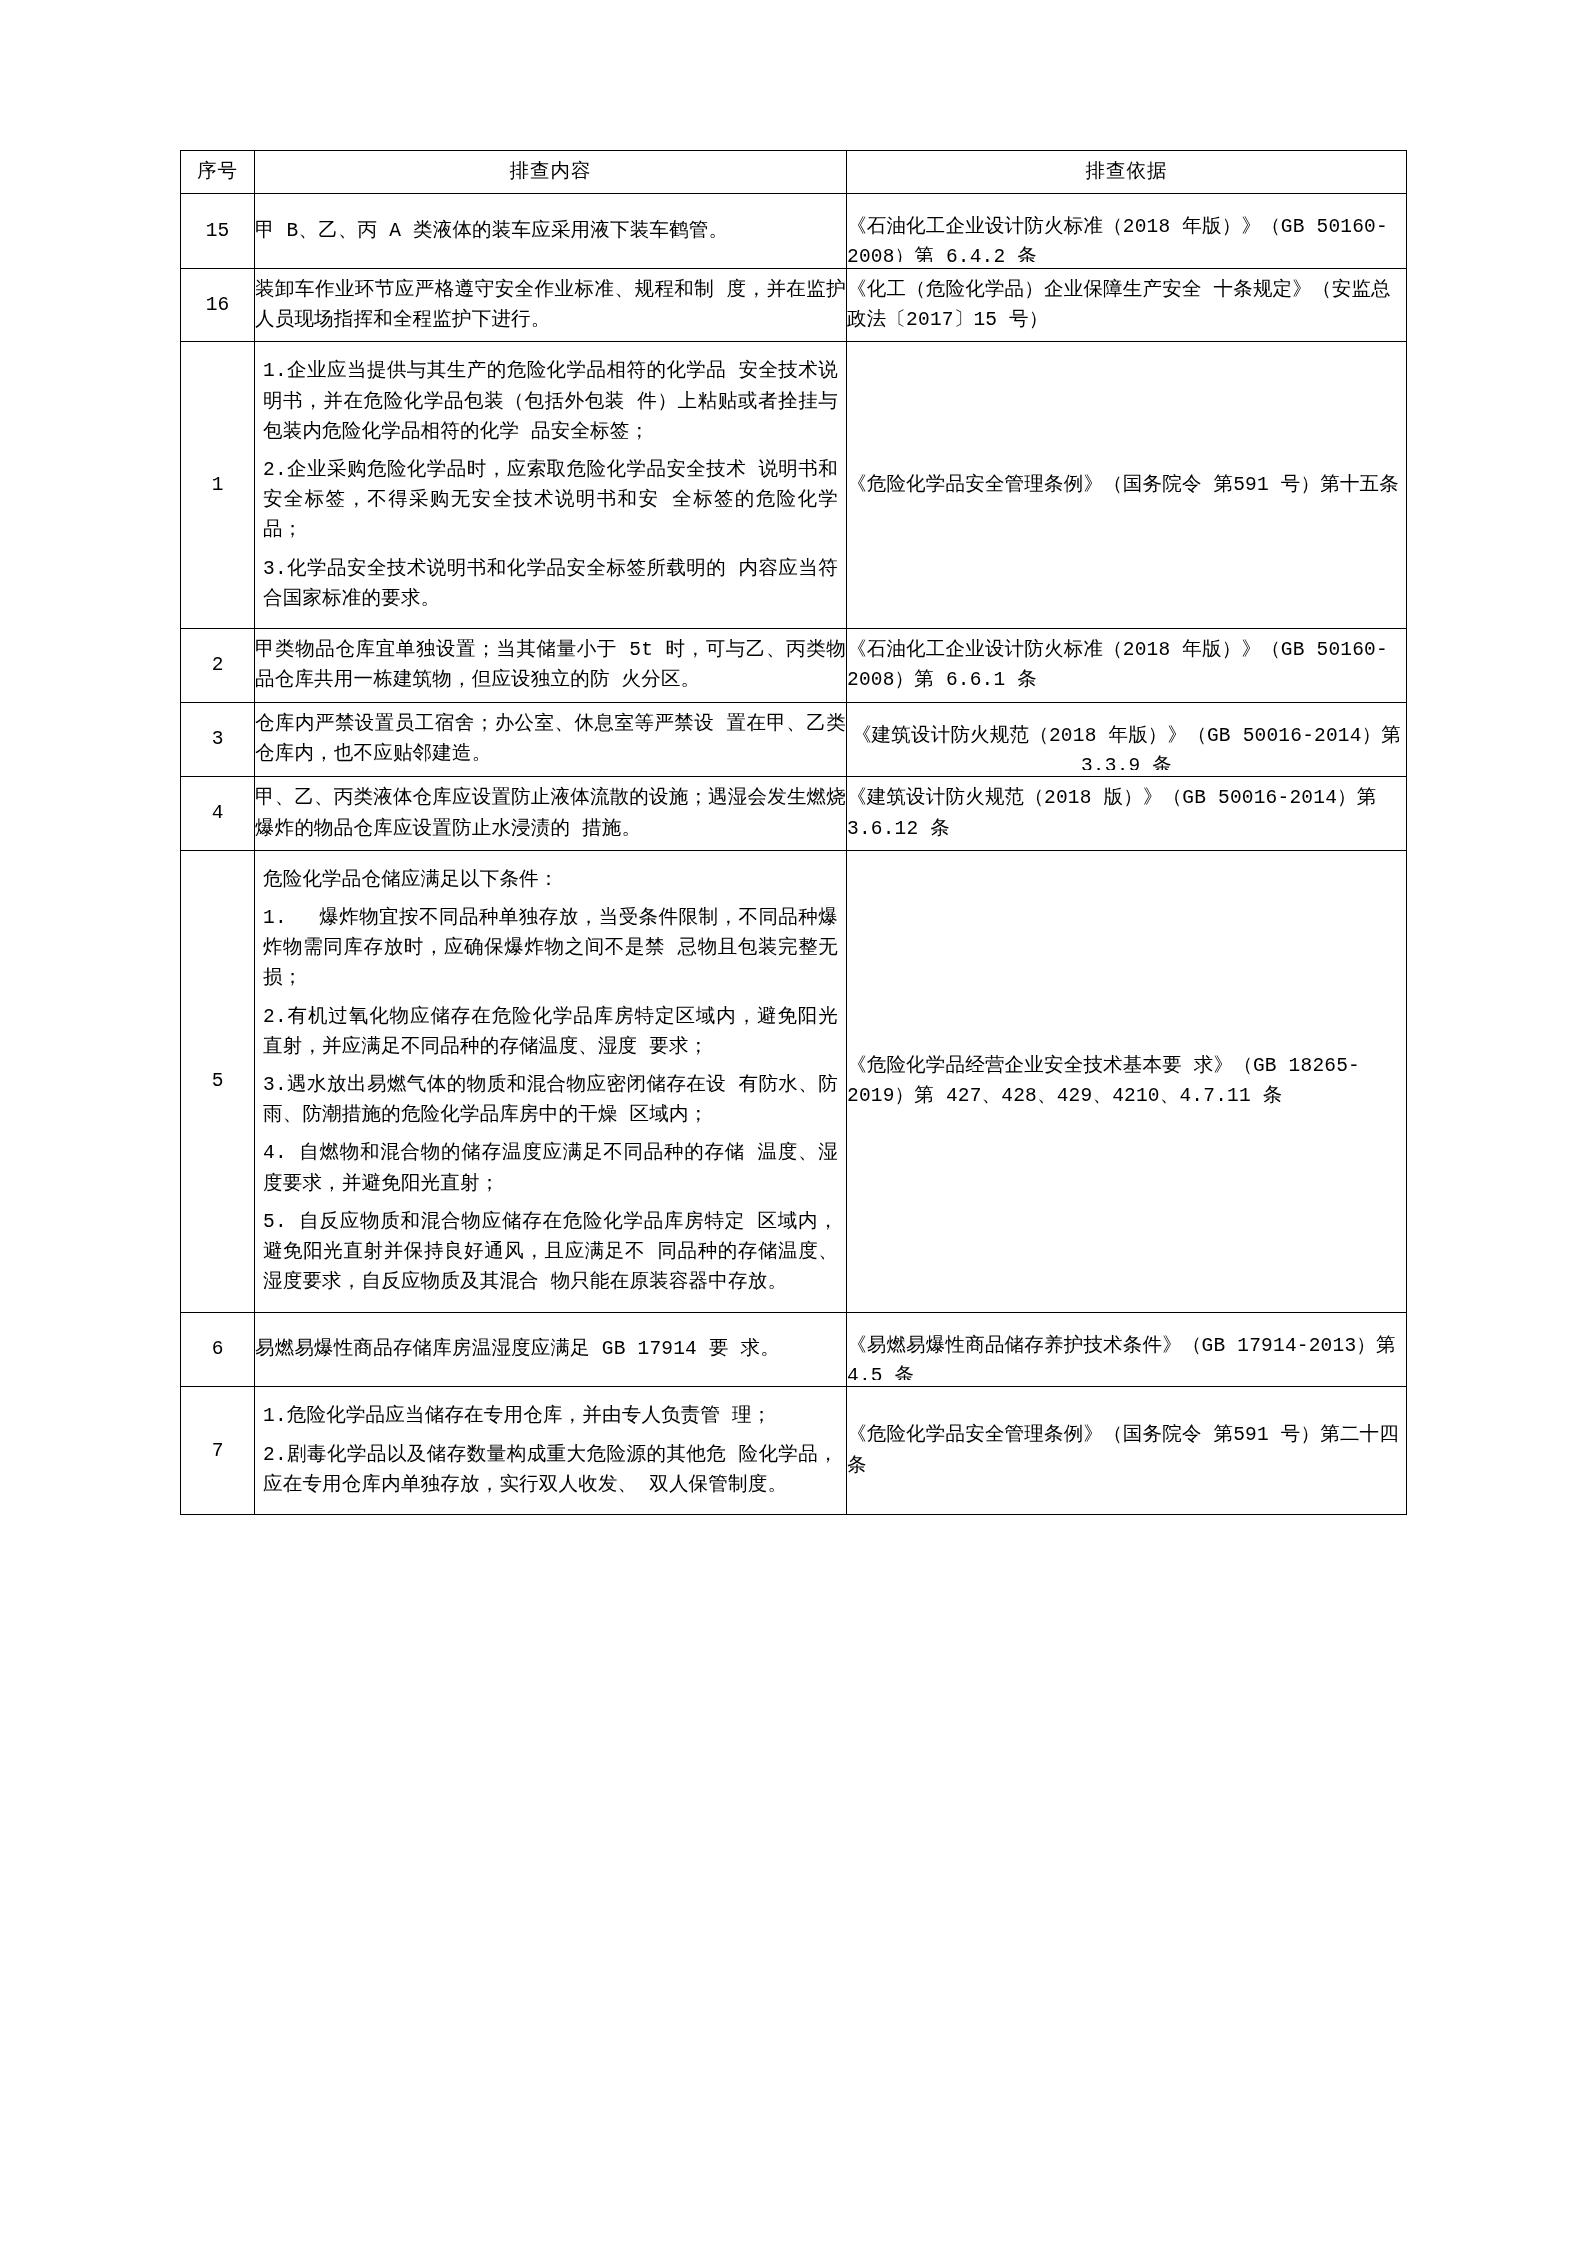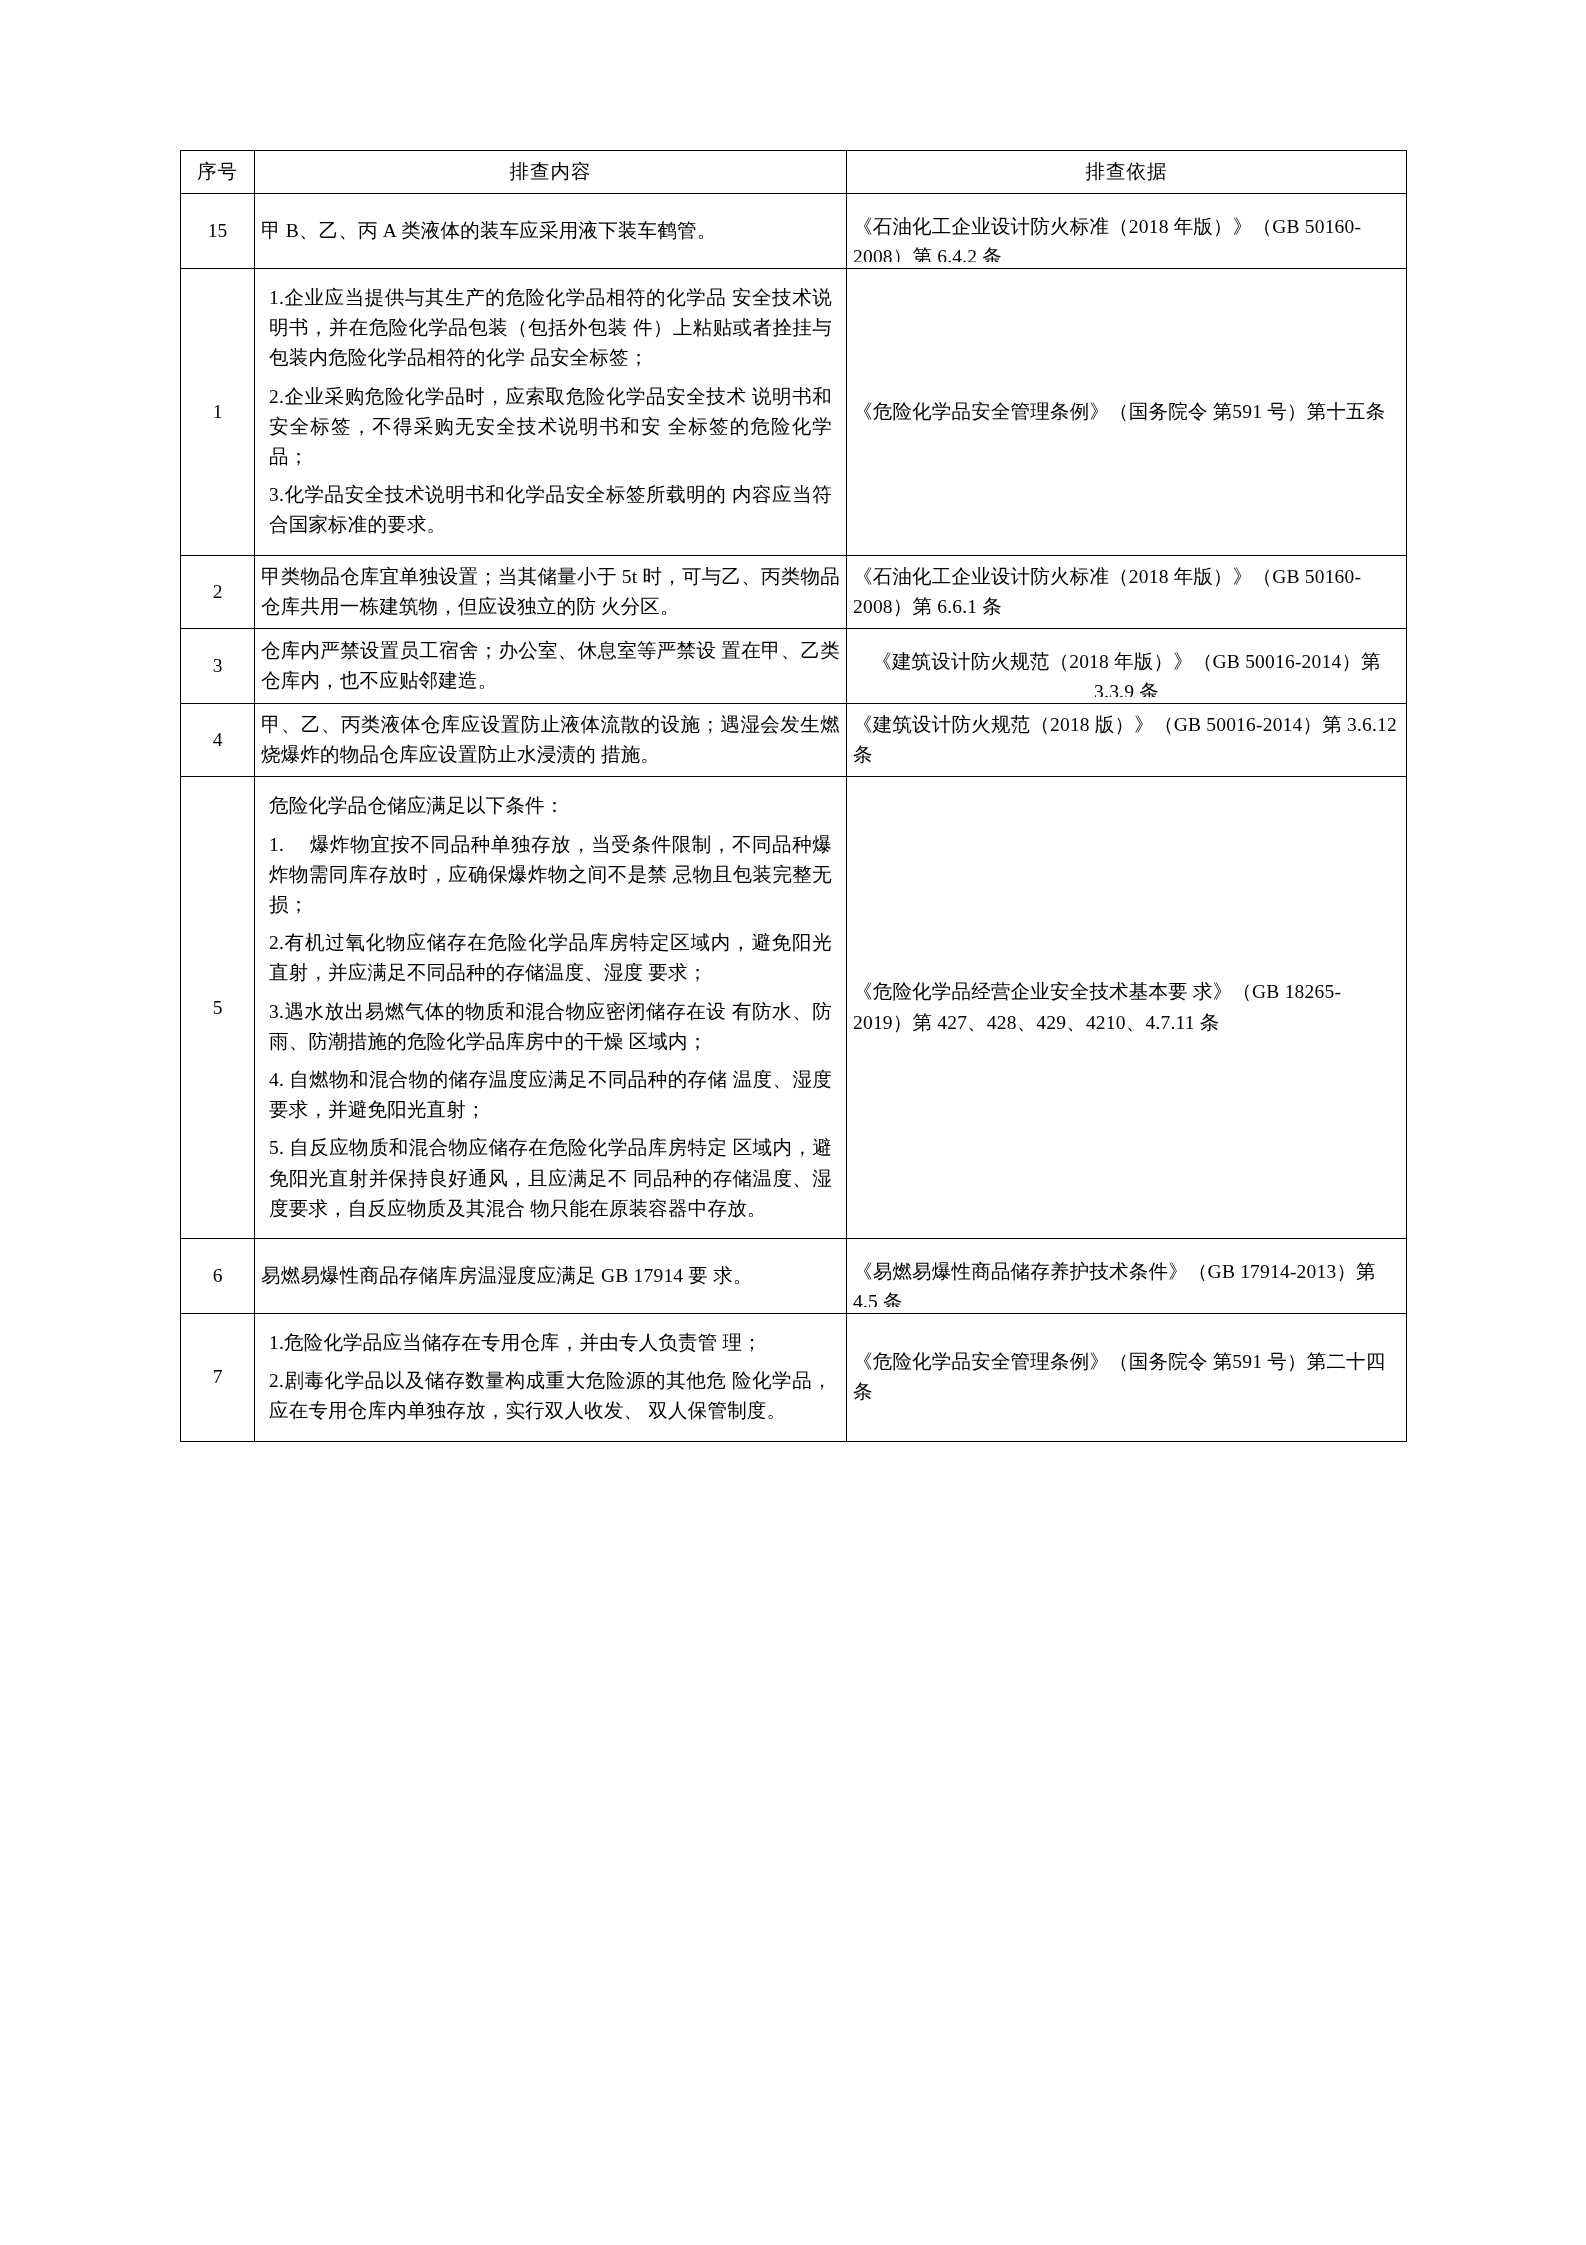--- a/index.html
+++ b/index.html
@@ -21,23 +21,24 @@
     padding: 150px 180px 0 180px;
   }
   table.doc-table {
     width: 1226px;
     border-collapse: collapse;
     table-layout: fixed;
   }
   table.doc-table td, table.doc-table th {
     border: 1px solid #000000;
     vertical-align: middle;
-    padding: 6px 6px;
+    padding: 6px 0;
     font-size: 19.5px;
     line-height: 1.55;
+    font-family: Liberation Mono, monospace;
   }
   col.c-num { width: 74px; }
   col.c-content { width: 592px; }
   col.c-basis { width: 560px; }
 
   .hdr td {
     text-align: center;
     font-size: 21px;
     padding: 10px 6px;
     letter-spacing: 1px;
@@ -95,20 +96,25 @@
 
 
       <tr>
         <td class="num">15</td>
         <td class="content">甲 B、乙、丙 A 类液体的装车应采用液下装车鹤管。</td>
         <td class="basis">
           <span class="basis-clip cell-inner">《石油化工企业设计防火标准（2018 年版）》（GB 50160-2008）第 6.4.2 条</span>
         </td>
       </tr>
 
+      <tr>
+        <td class="num">16</td>
+        <td class="content">装卸车作业环节应严格遵守安全作业标准、规程和制 度，并在监护人员现场指挥和全程监护下进行。</td>
+        <td class="basis">《化工（危险化学品）企业保障生产安全 十条规定》（安监总政法〔2017〕15 号）</td>
+      </tr>
 
 
 
       <tr>
         <td class="num">1</td>
         <td class="content">
           <p class="l">1.企业应当提供与其生产的危险化学品相符的化学品 安全技术说明书，并在危险化学品包装（包括外包装 件）上粘贴或者拴挂与包装内危险化学品相符的化学 品安全标签；</p>
           <p class="l">2.企业采购危险化学品时，应索取危险化学品安全技术 说明书和安全标签，不得采购无安全技术说明书和安 全标签的危险化学品；</p>
           <p class="l">3.化学品安全技术说明书和化学品安全标签所载明的 内容应当符合国家标准的要求。</p>
         </td>

